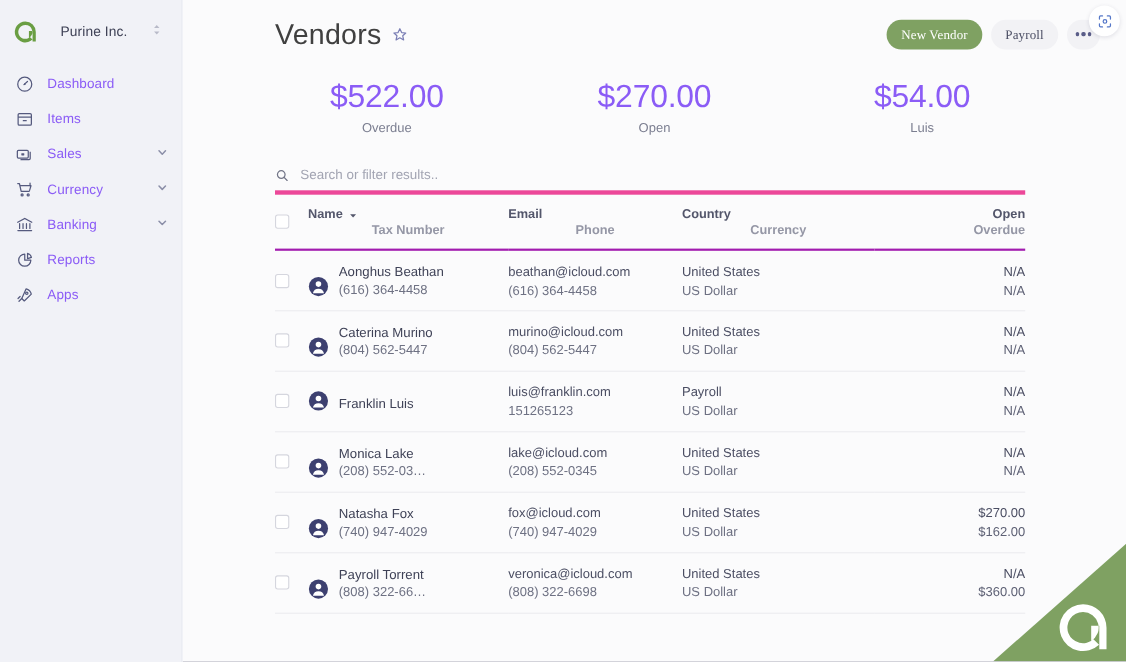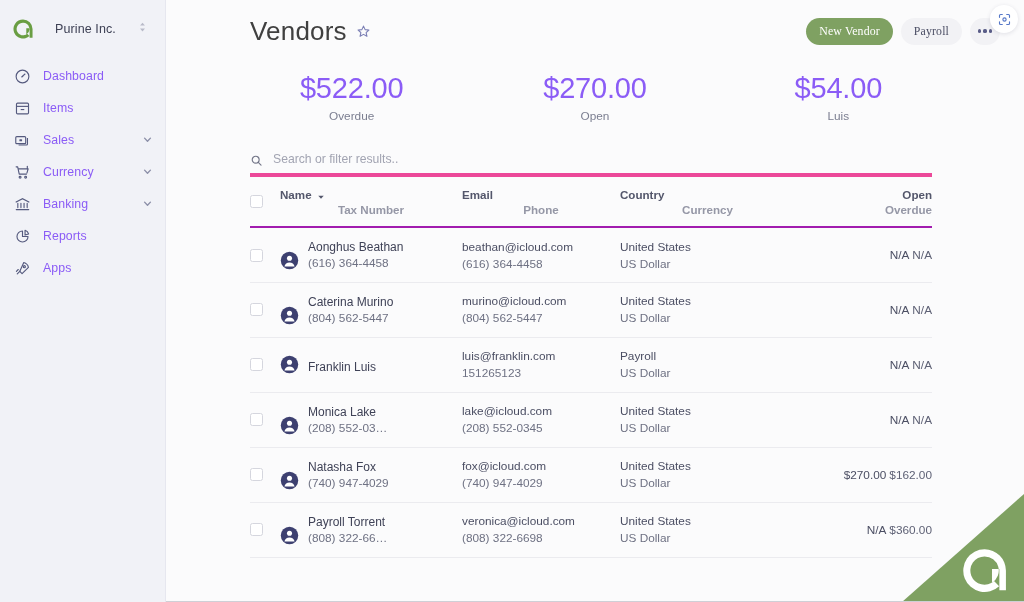--- a/index.html
+++ b/index.html
@@ -129,21 +129,21 @@
     border-radius: 2.5px; background: #fff; display: block;
   }
   .name-cell { display: flex; align-items: flex-end; gap: 9px; }
   .avatar { width: 19px; height: 19px; flex: 0 0 19px; display: block; }
   .two-line { display: flex; flex-direction: column; gap: 2px; min-width: 0; }
   .l1 { font-size: 12px; color: #3f4257; white-space: nowrap; overflow: hidden; text-overflow: ellipsis; }
   .l2 { font-size: 11.8px; color: #6e7183; white-space: nowrap; overflow: hidden; text-overflow: ellipsis; }
   .cell-2 { display: flex; flex-direction: column; gap: 3px; }
   .cell-2 .a { font-size: 11.8px; color: #4b4e63; }
   .cell-2 .b { font-size: 11.8px; color: #6e7183; }
-  .right-cell { display: flex; flex-direction: row; gap: 3px; align-items: flex-end; justify-content: flex-end; }
+  .right-cell { display: flex; flex-direction: column; gap: 3px; align-items: flex-end; justify-content: flex-end; }
   .right-cell .a { font-size: 11.8px; color: #4b4e63; }
   .right-cell .b { font-size: 11.8px; color: #5e6175; }
 
   
   .corner {
     position: absolute; right: 0; bottom: 0;
     width: 190px; height: 118px; pointer-events: none; z-index: 30;
   }
   .bottom-rule {
     position: absolute; left: 0; right: 0; bottom: 0;

